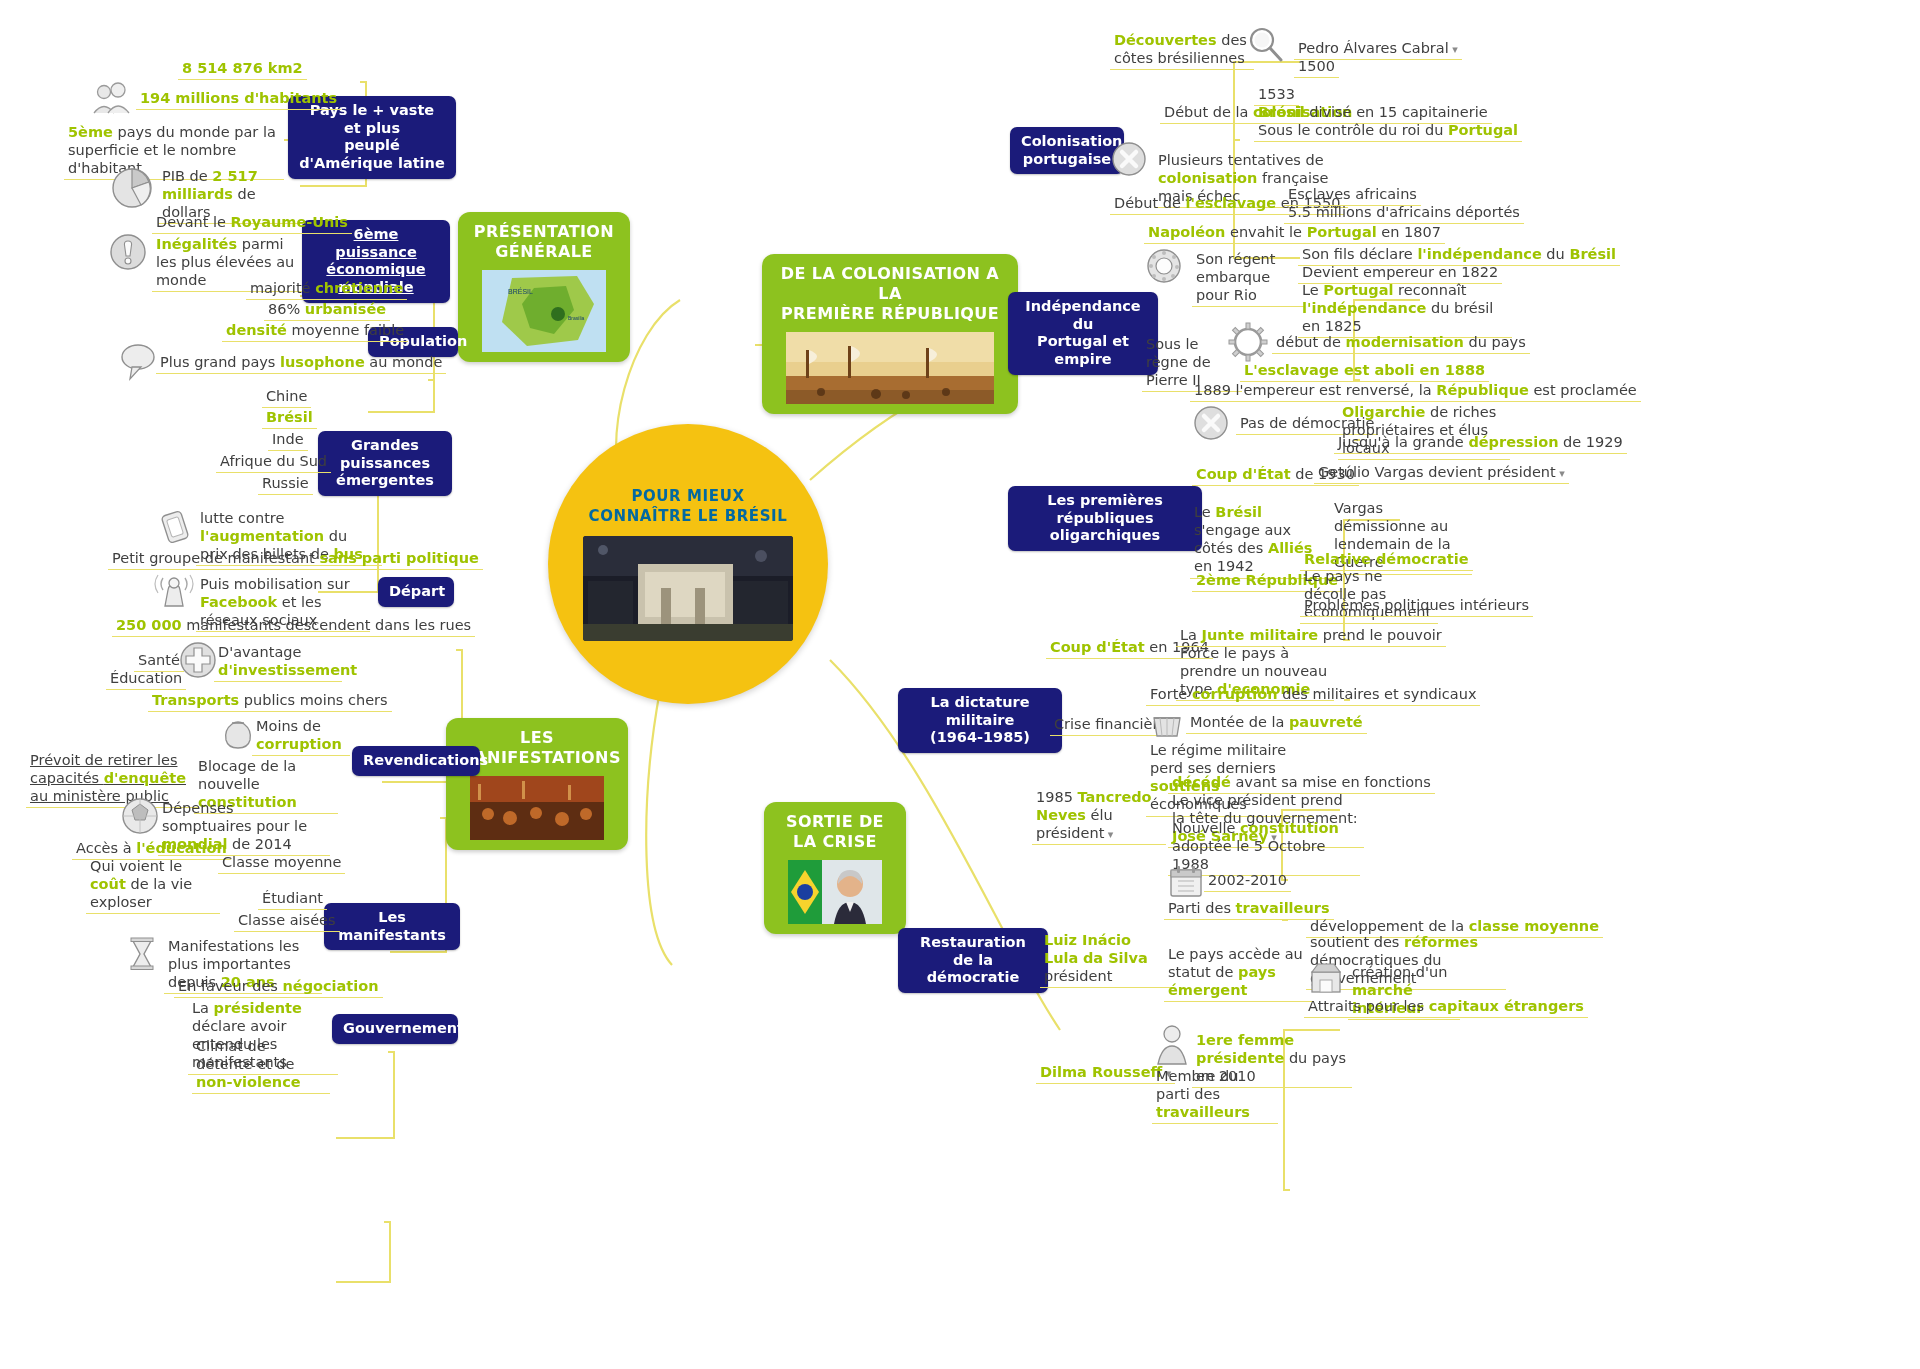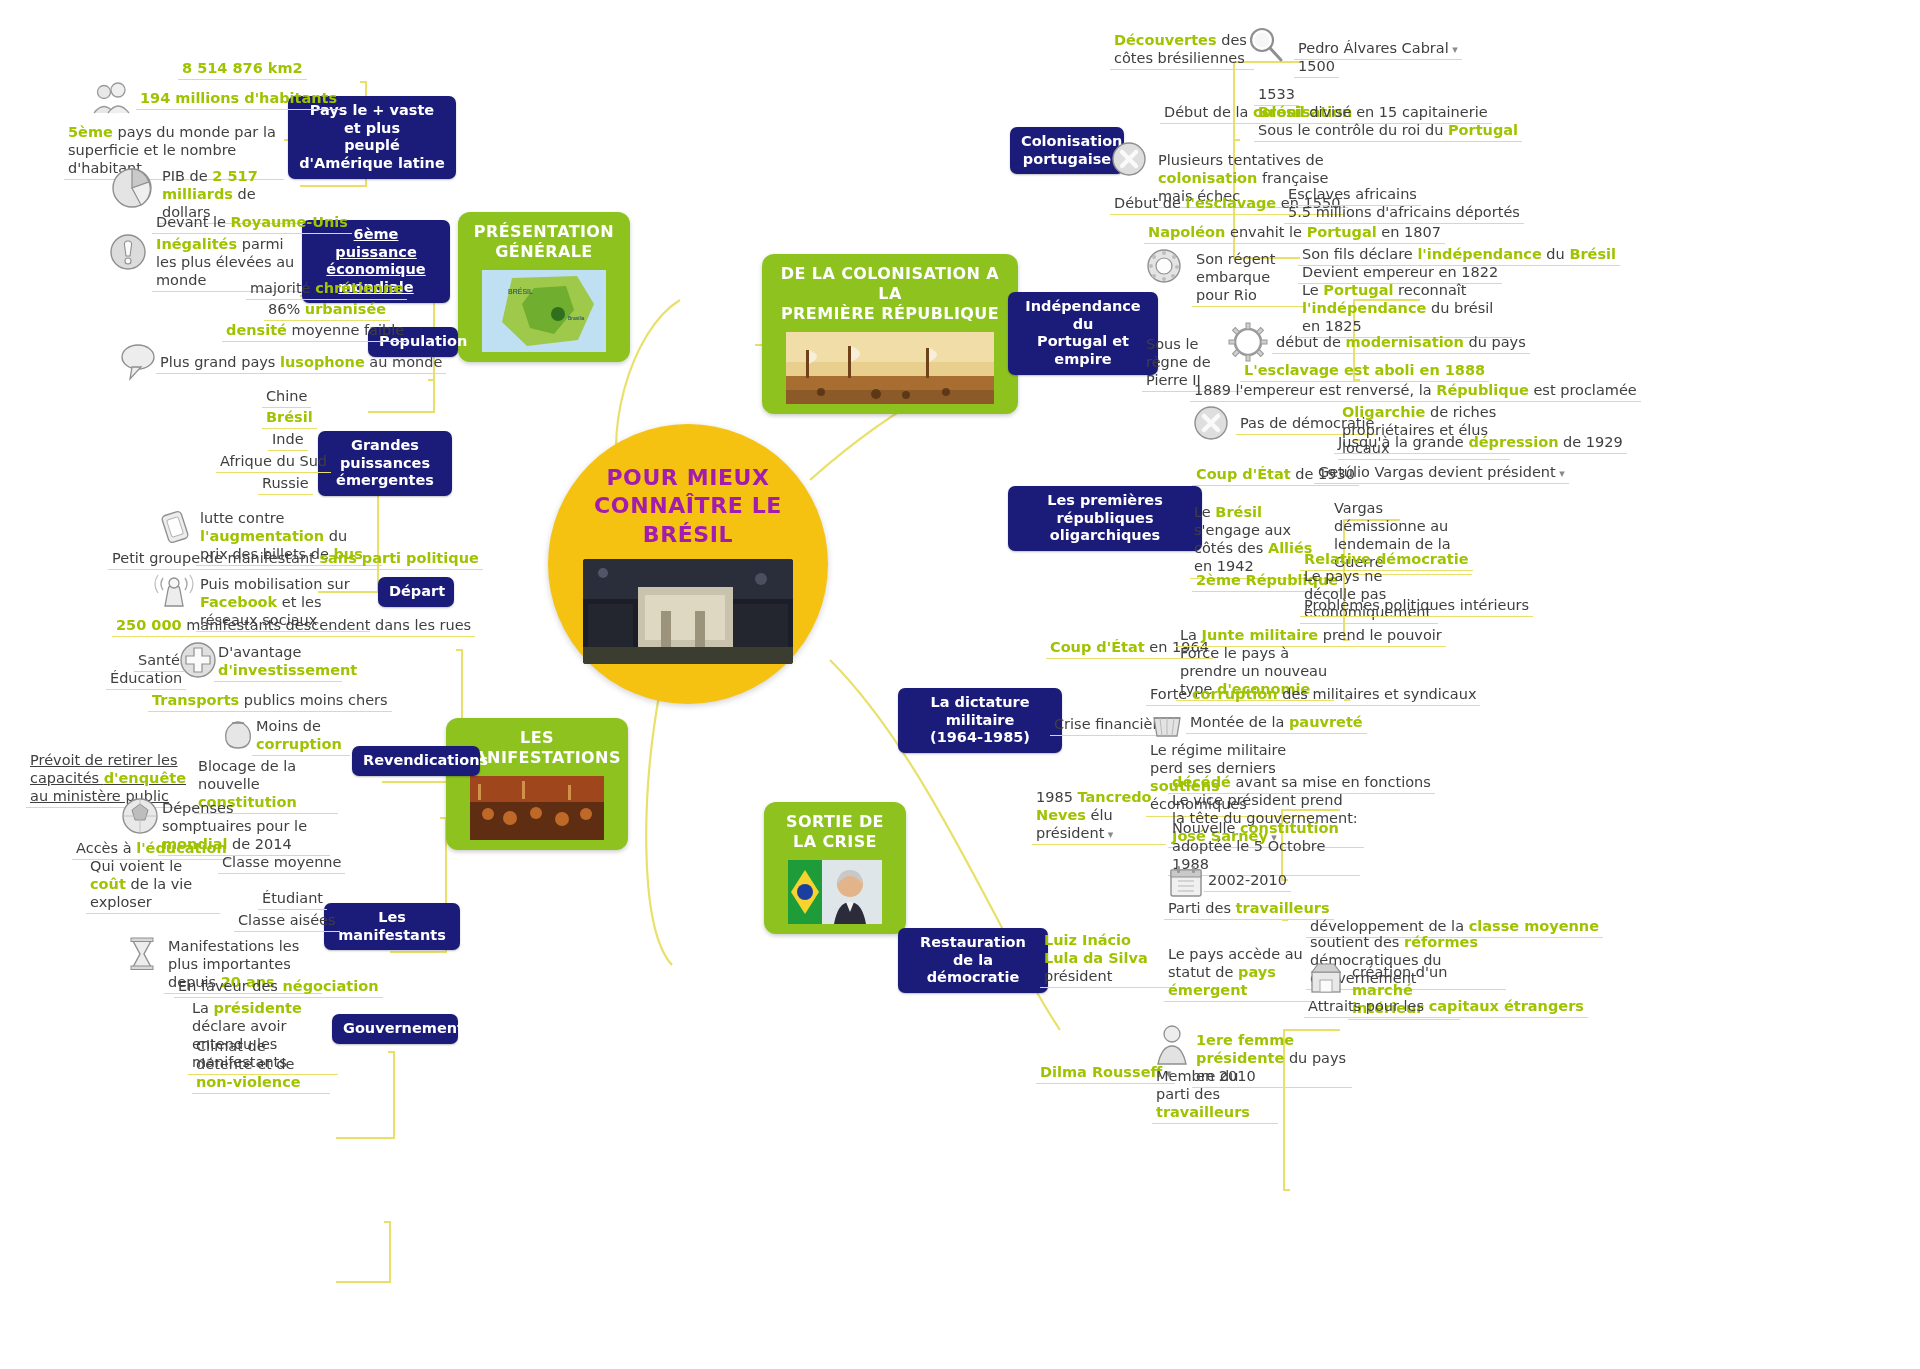--- a/index.html
+++ b/index.html
@@ -52,21 +52,21 @@
   .greenbox .thumb{border-radius:3px;overflow:hidden;display:block;}
 
   
   .center{
     position:absolute;left:548px;top:424px;width:280px;height:280px;
     background:#f5c211;border-radius:50%;
     box-shadow:0 2px 6px rgba(0,0,0,.18);
     display:flex;flex-direction:column;align-items:center;justify-content:center;
   }
   .center .ctitle{
-    color:#a21caf;font-weight:bold;font-size:22px;line-height:1.3;
+    color:#0369a1;font-weight:bold;font-size:15px;line-height:1.3;
     letter-spacing:.6px;text-align:center;white-space:pre-line;margin-bottom:10px;
   }
 
   
   svg.wires{position:absolute;left:0;top:0;width:1920px;height:1369px;pointer-events:none;}
 
   
   .ico{position:absolute;width:42px;height:42px;}
   .ico svg{width:100%;height:100%;display:block;}
 

